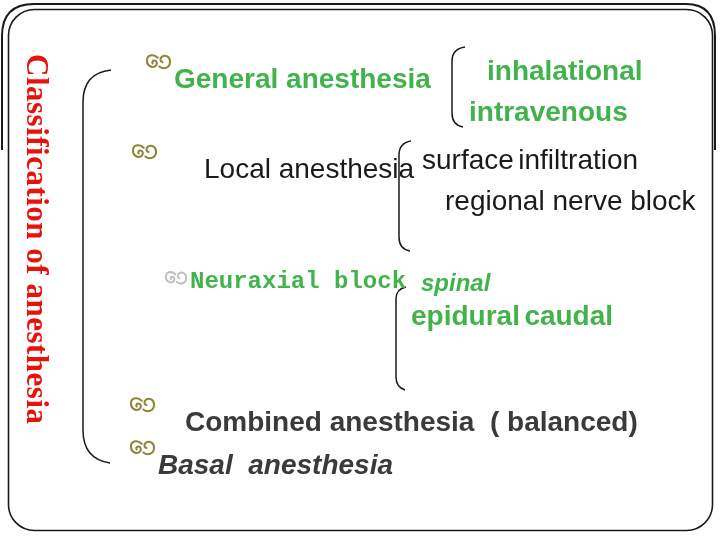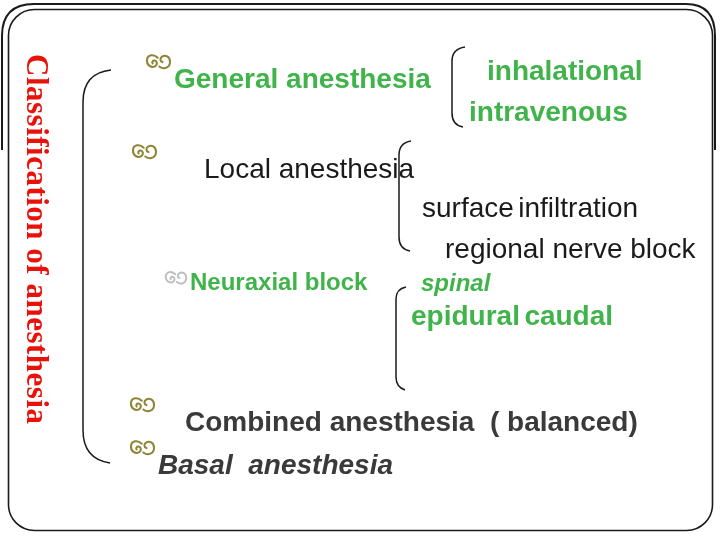--- a/index.html
+++ b/index.html
@@ -13,21 +13,21 @@
           font-size:31px;letter-spacing:0.5px;white-space:pre;}
   .row{position:absolute;display:flex;align-items:flex-start;}
   .t{white-space:pre;display:inline-block;}
   .main{font-size:28px;line-height:30px;margin-top:12px;}
   .bold{font-weight:bold;}
   .sub{font-size:28px;line-height:41px;}
   .sub2{font-size:28px;line-height:46px;}
   .small{font-size:24px;line-height:26px;}
   .bullet{display:inline-block;margin-right:2px;flex:none;}
   .bullet svg{display:block;}
-  .ind{padding-left:9px;margin-top:48px;}
+  .ind{padding-left:9px;}
   .ind2{padding-left:18px;}
 </style>
 </head>
 <body>
 
 <div class="slide">
 
   <svg class="frame" viewBox="0 0 720 540">
 
     <path d="M2 150 L2 36 Q2 4 34 4 L686 4 Q715 4 715 36 L715 150" fill="none" stroke="#1a1a1a" stroke-width="2"></path>
@@ -76,21 +76,21 @@
     <div class="t sub" style="color: rgb(26, 26, 26); margin-left: 32px;">regional nerve block</div>
   </div>
 
   <div class="row" style="left:164px;top:269px;">
     <span class="bullet" style="color: rgb(189, 189, 189);">
       <svg width="24" height="19" viewBox="0 0 34 24" fill="none" stroke="currentColor" stroke-width="2.6" stroke-linecap="round">
         <path d="M16 6 C11 1 3 2 2.5 9 C2 15.5 8 19.5 13 16.5 C16 14.5 15.5 10 12 9.5 C9.5 9.2 8.5 11.5 9.6 13.2"></path>
         <path d="M18 17 C24 21.5 31.5 18.5 31.5 11 C31.5 4.5 25.5 2 21.5 4.5 C18.5 6.5 18.8 10.5 22 11.5"></path>
       </svg>
     </span>
-    <span class="t small bold" style="color: rgb(64, 180, 74);">Neuraxial block</span>
+    <span class="t small bold" style="color: rgb(64, 180, 74); font-family: Liberation Mono, monospace;">Neuraxial block</span>
   </div>
 
   <div class="t small bold" style="position: absolute; left: 421px; top: 270px; color: rgb(64, 180, 74); font-style: italic;">spinal</div>
 
   <div style="position:absolute;left:411px;top:293px;">
     <div class="t sub2 bold" style="color: rgb(64, 180, 74);">epidural</div>
     <div class="t sub2 bold" style="color: rgb(64, 180, 74);">caudal</div>
   </div>
 
   <div class="row" style="left:129px;top:395px;gap:27px;">

